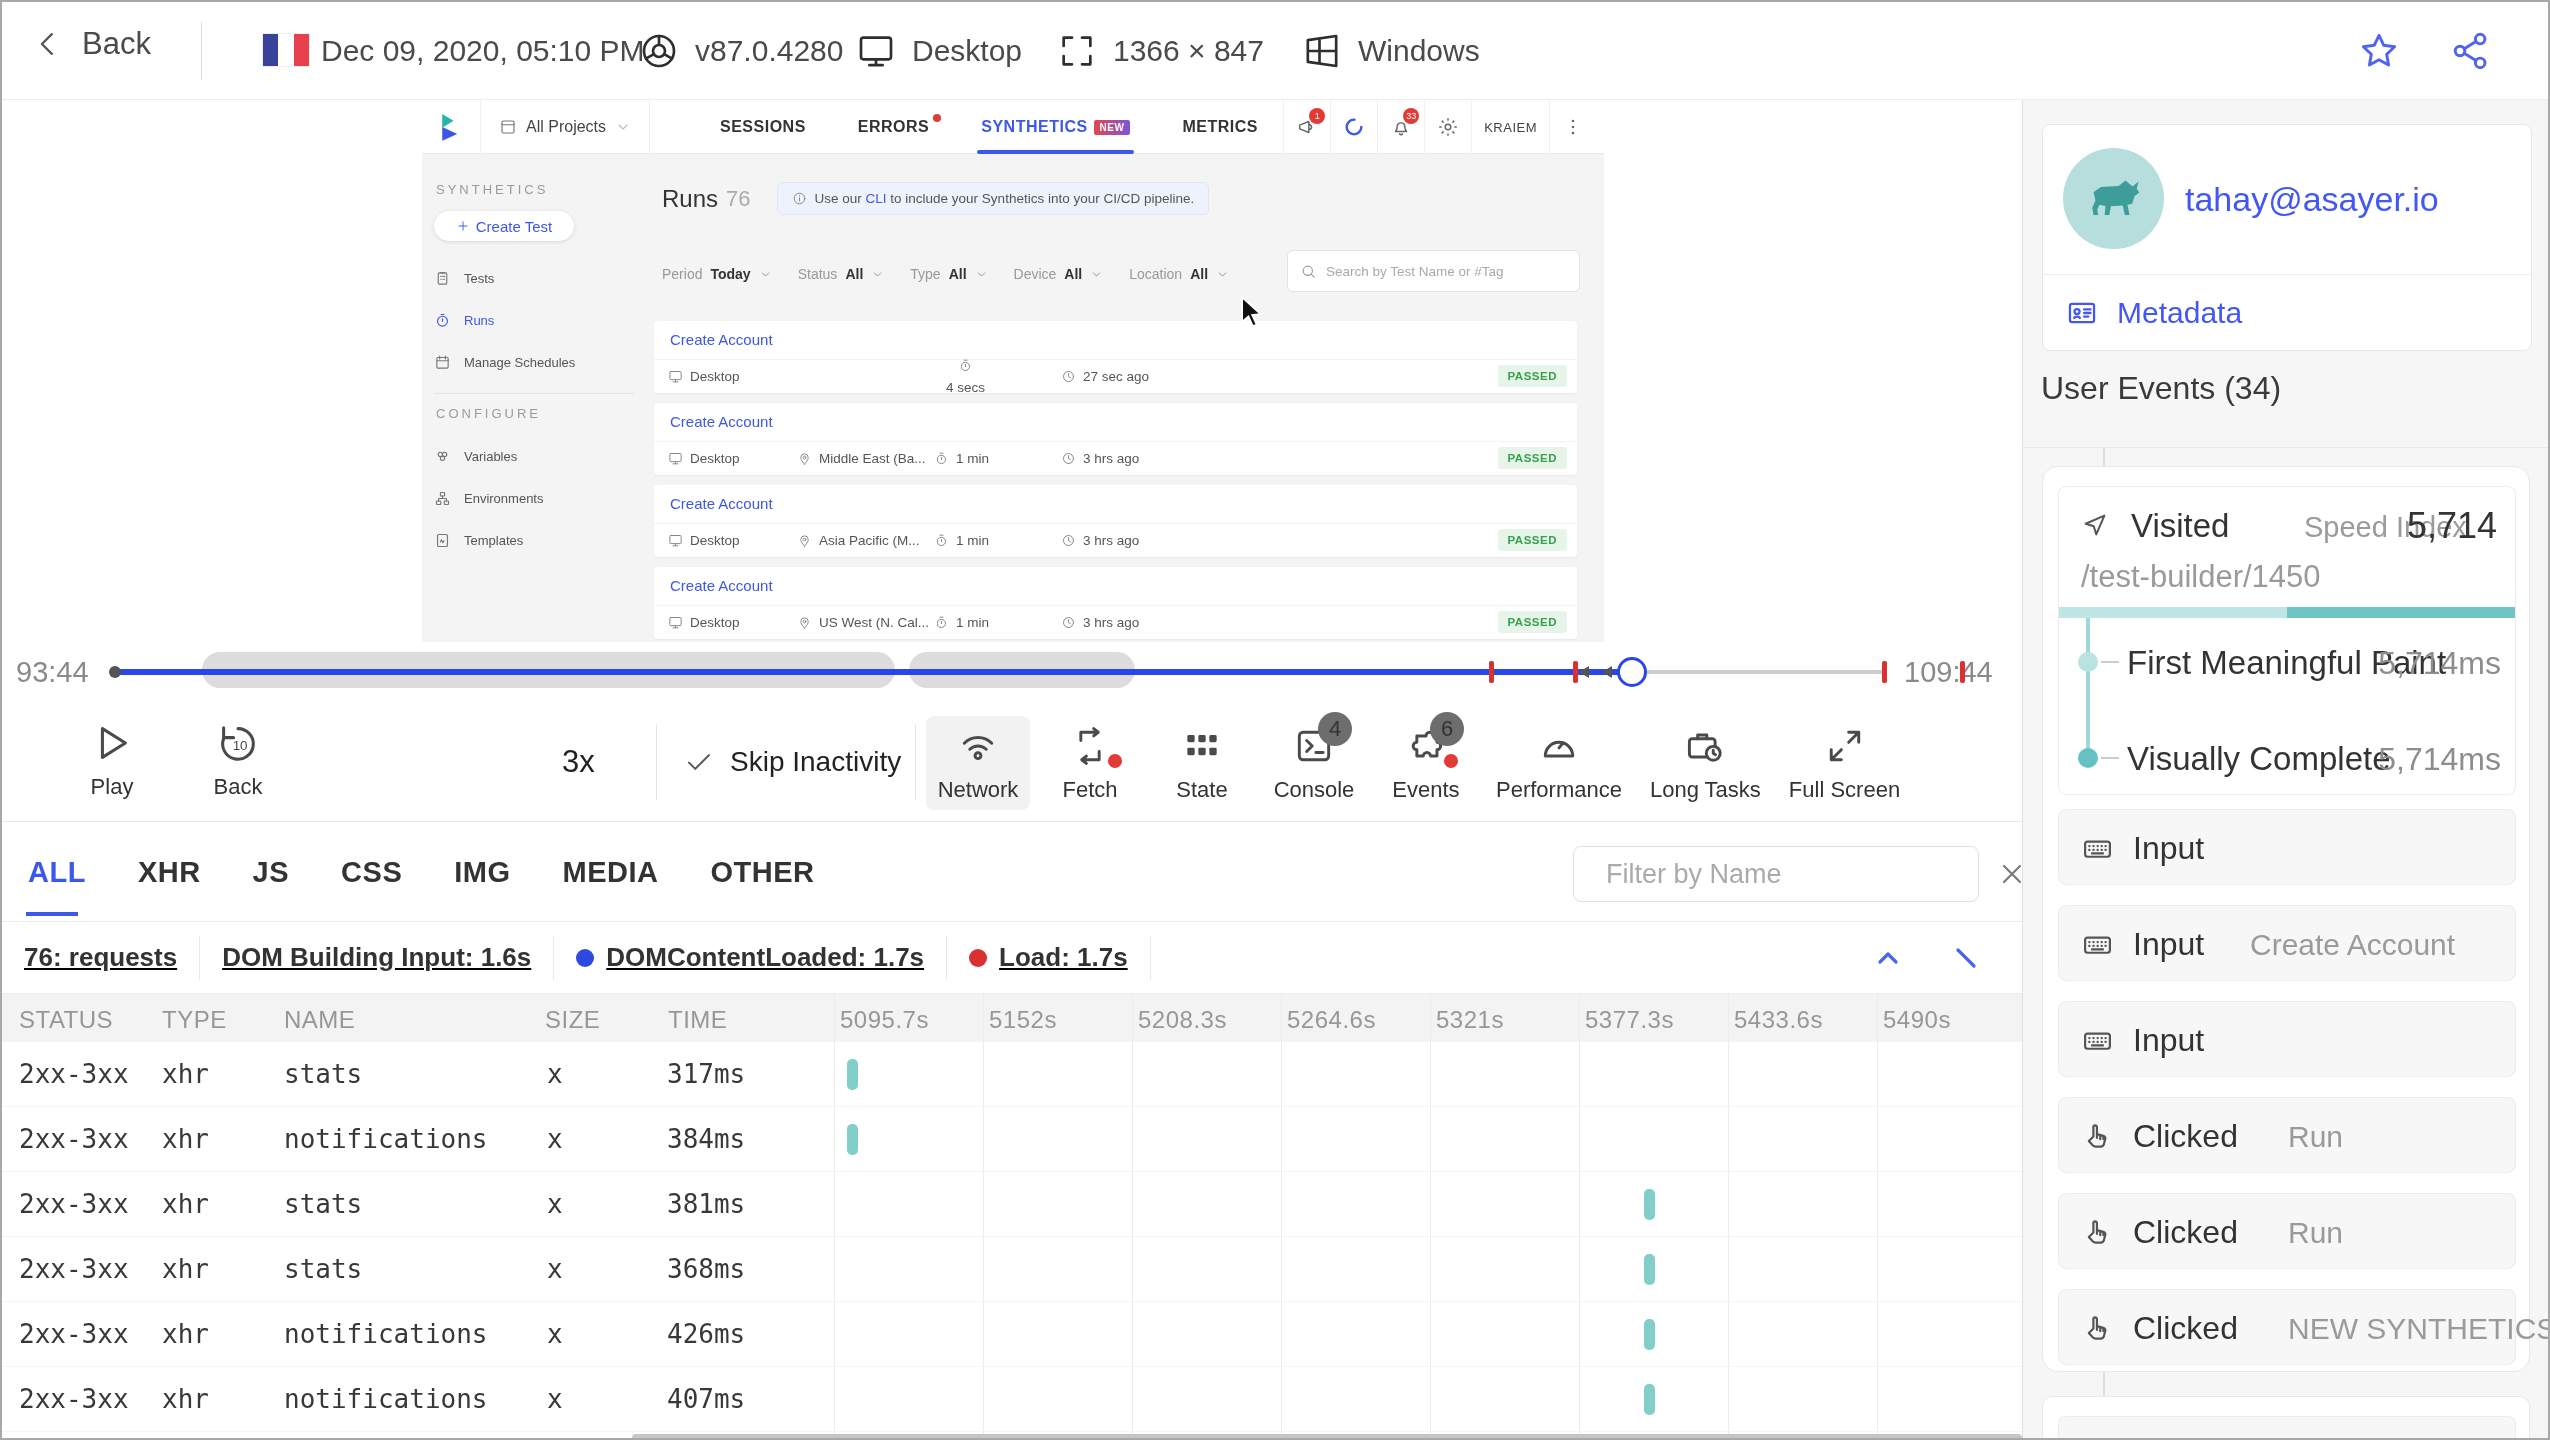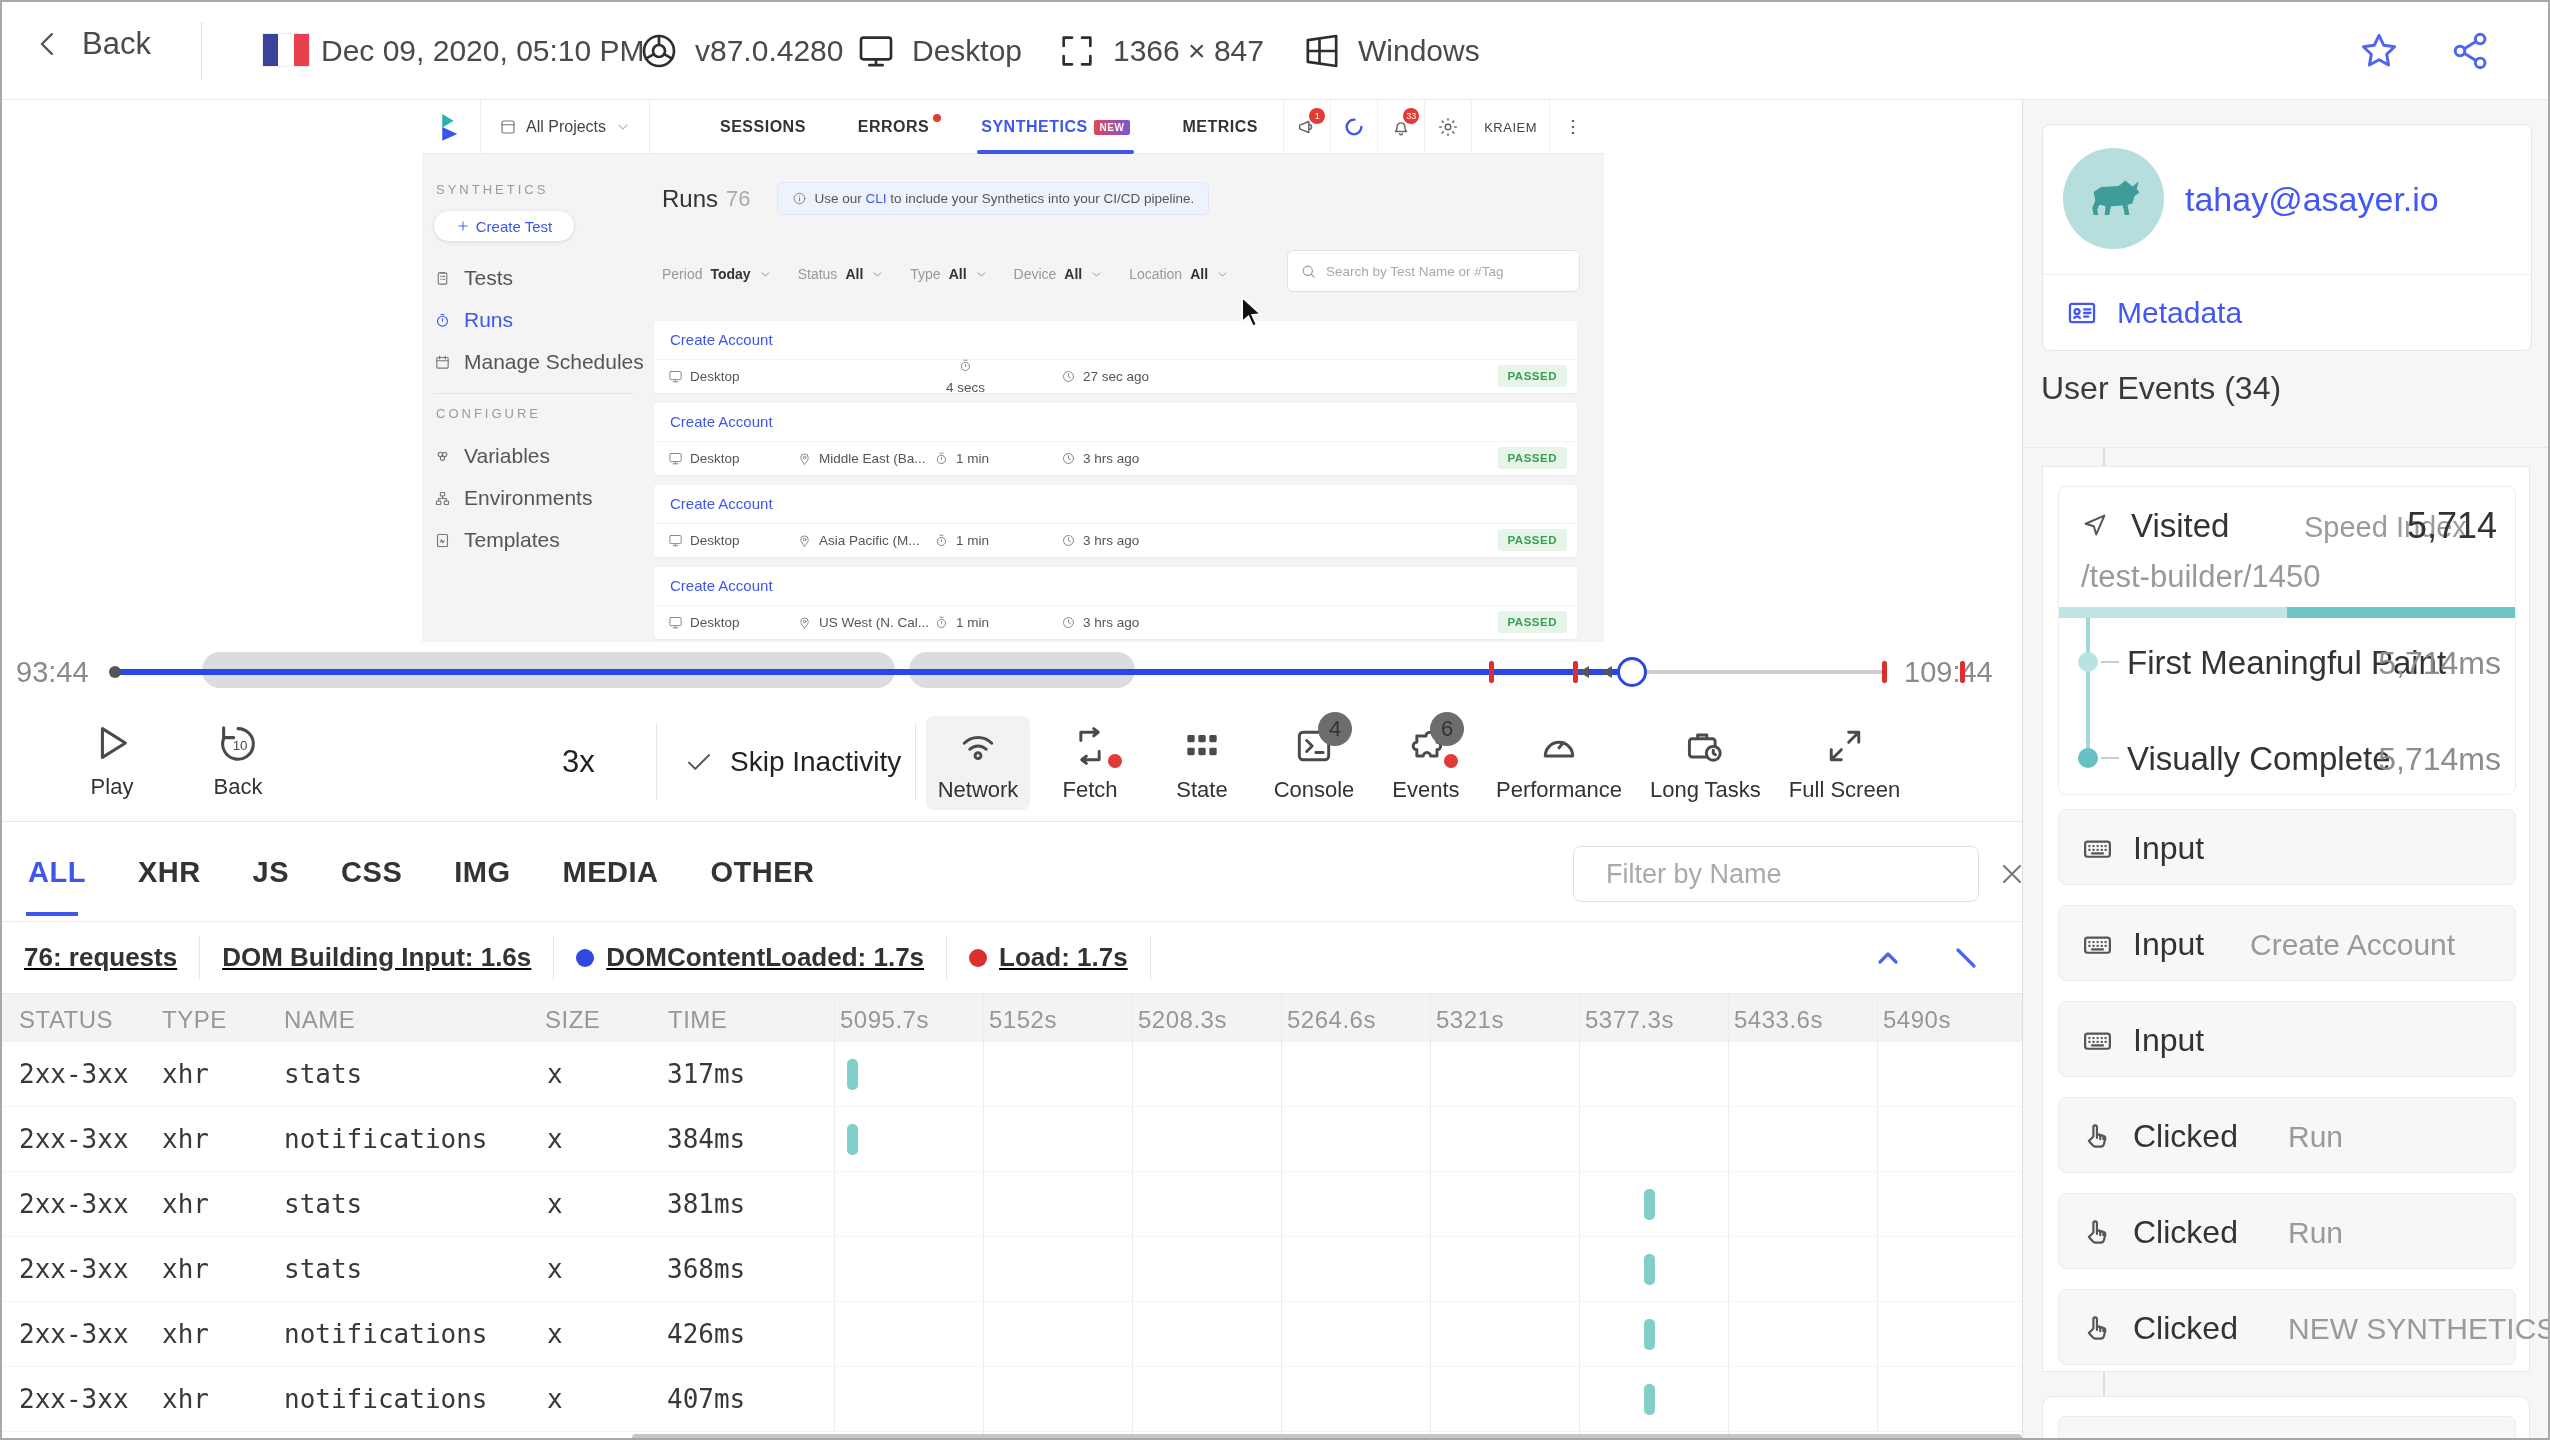--- a/index.html
+++ b/index.html
@@ -41,21 +41,21 @@
   .app-hicons { right:8px; top:0; height:54px; display:flex; align-items:center; position:absolute; }
   .app-hicon { position:relative; width:47px; height:54px; display:flex; align-items:center; justify-content:center; border-left:1px solid #f1f1f1; cursor:pointer; }
   .app-hicon .ico { width:22px; height:22px; color:#666; }
   .hbadge { position:absolute; top:8px; right:5px; min-width:16px; height:16px; border-radius:8px; background:#e23b36; color:#fff; font-size:9px; display:flex; align-items:center; justify-content:center; padding:0 3px; }
   .app-user { font-size:13px; color:#444; letter-spacing:.5px; padding:0 12px; border-left:1px solid #f1f1f1; height:54px; display:flex; align-items:center; cursor:pointer; }
 
   .app-side { position:absolute; left:0; top:54px; width:240px; bottom:0; padding:22px 0 0 12px; }
   .side-sec { font-size:13px; color:#9a9a9a; letter-spacing:3px; margin:6px 0 14px 2px; }
   .create-btn { width:140px; height:30px; background:#fff; border-radius:16px; box-shadow:0 1px 4px rgba(0,0,0,.12); display:flex; align-items:center; justify-content:center; gap:6px; color:#3d57ea; font-size:15px; cursor:pointer; margin-bottom:16px; }
   .create-btn .ico { width:14px; height:14px; color:#3d57ea; }
-  .side-item { display:flex; align-items:center; gap:13px; height:42px; font-size:21px; color:#555; cursor:pointer; }
+  .side-item { display:flex; align-items:center; gap:13px; height:42px; font-size:13px; color:#555; cursor:pointer; }
   .side-item .ico { width:17px; height:17px; color:#777; }
   .side-item.active, .side-item.active .ico { color:#3d57ea; }
   .side-div { width:200px; height:1px; background:#e3e3e3; margin:10px 0 12px; }
 
   .app-main { position:absolute; left:232px; top:54px; right:0; bottom:0; }
   .runs-title-row { position:absolute; left:8px; top:28px; display:flex; align-items:center; gap:8px; }
   .runs-title { font-size:24px; color:#333; }
   .runs-count { font-size:22px; color:#aaa; }
   .cli-banner { margin-left:18px; display:flex; align-items:center; gap:8px; background:#eef2fc; border:1px solid #dfe6f8; border-radius:6px; padding:8px 14px; font-size:13.5px; color:#555; }
   .cli-banner .ico { width:15px; height:15px; color:#888; }
@@ -141,21 +141,21 @@
   .uc-top { position:relative; height:150px; border-bottom:1px solid #eee; }
   .avatar { position:absolute; left:20px; top:23px; width:101px; height:101px; border-radius:50%; background:#b5dedd; display:flex; align-items:center; justify-content:center; }
   .avatar svg { width:62px; height:62px; color:#3e9c99; }
   .email { position:absolute; left:142px; top:55px; font-size:34px; color:#4257f5; cursor:pointer; }
   .uc-meta { height:75px; display:flex; align-items:center; gap:18px; padding-left:22px; cursor:pointer; }
   .uc-meta .ico { width:34px; height:34px; color:#4257f5; }
   .uc-meta span { font-size:30px; color:#4257f5; }
   .events-title { position:absolute; left:18px; top:270px; font-size:32px; color:#3a3a3a; }
   .ev-divider { position:absolute; left:0; top:347px; width:100%; height:1px; background:#e8e8e8; }
   .connector { position:absolute; left:80px; width:2px; background:#ddd; }
-  .ev-group { position:absolute; left:19px; width:488px; background:#fff; border:1px solid #e8e8e8; border-radius:0; }
+  .ev-group { position:absolute; left:19px; width:488px; background:#fff; border:1px solid #e8e8e8; border-radius:16px; }
   .visited-card { position:absolute; left:15px; top:19px; width:458px; height:309px; border:1px solid #ececec; border-radius:8px; background:#fff; }
   .vc-head { position:absolute; left:0; top:0; width:100%; height:66px; }
   .vc-head .ico { position:absolute; left:21px; top:23px; width:30px; height:30px; color:#555; }
   .vc-label { position:absolute; left:72px; top:20px; font-size:33px; color:#333; }
   .vc-si-label { position:absolute; left:245px; top:24px; font-size:29px; color:#9a9a9a; }
   .vc-si { position:absolute; right:18px; top:18px; font-size:36px; color:#333; }
   .vc-url { position:absolute; left:22px; top:72px; font-size:31px; color:#9a9a9a; }
   .vc-bar { position:absolute; left:0px; top:120px; width:100%; height:11px; display:flex; }
   .vc-bar i:first-child { width:50%; background:#bfe5e5; }
   .vc-bar i:last-child { flex:1; background:#6fc5c5; }

